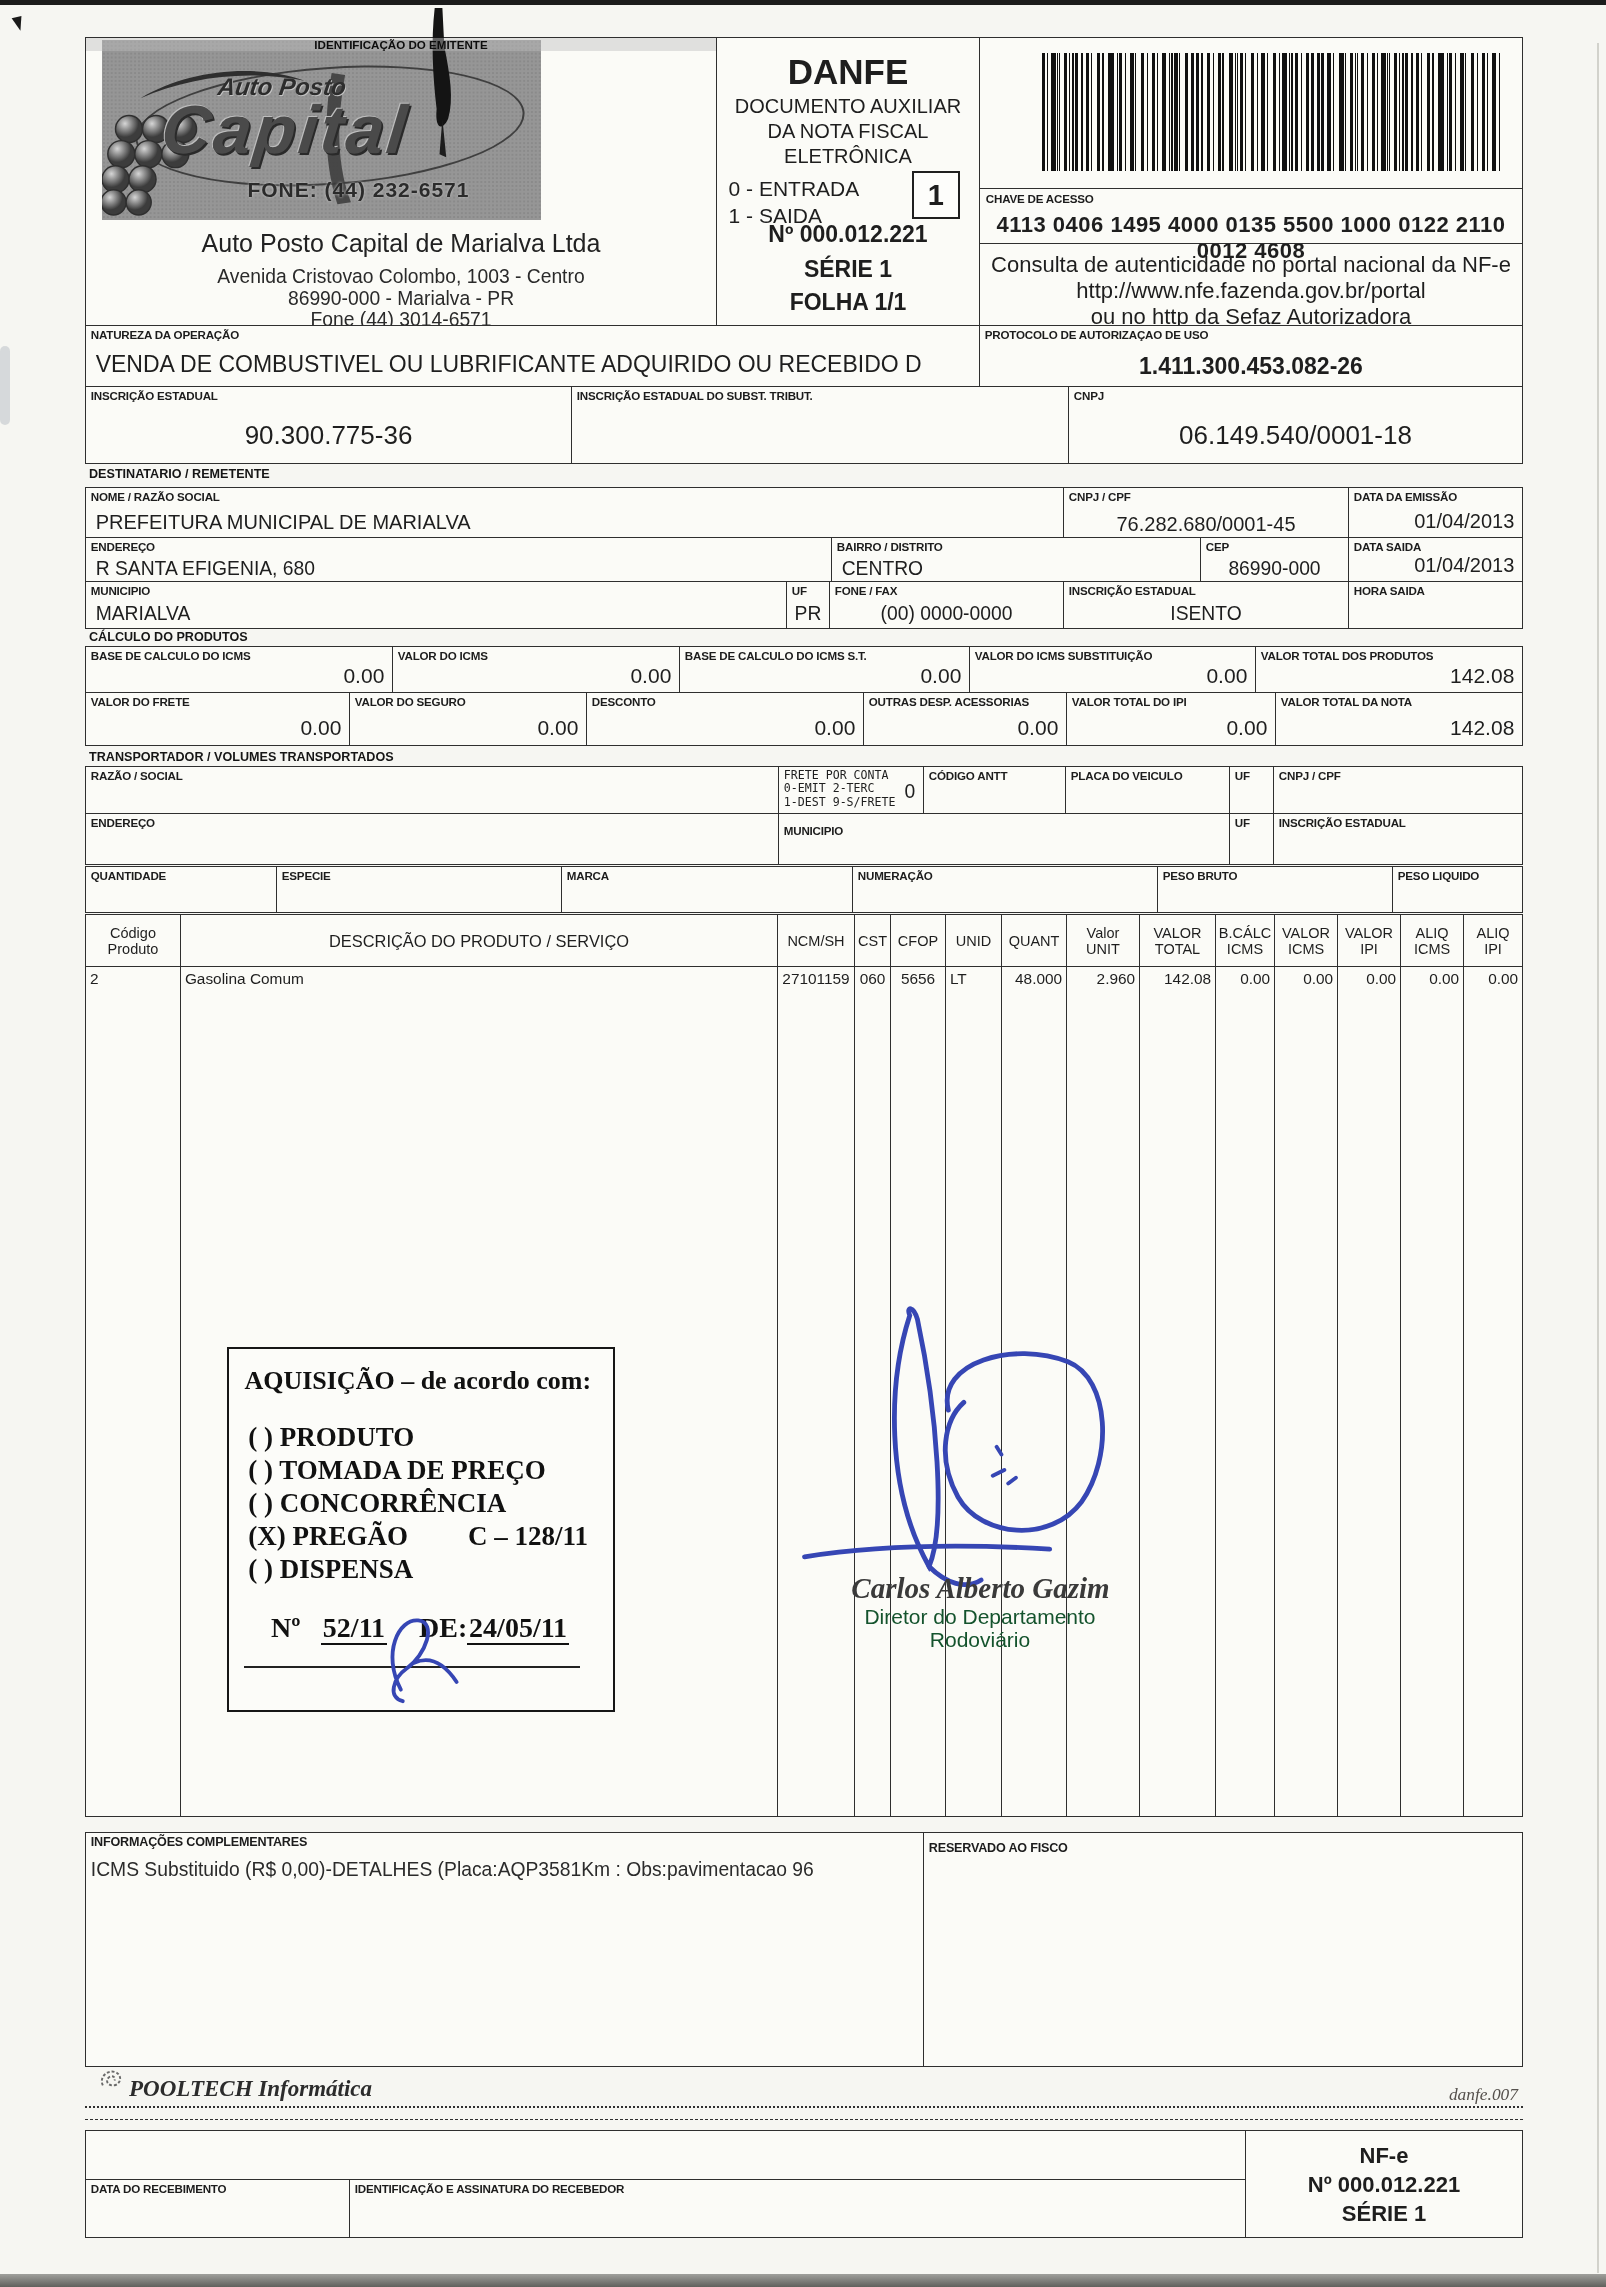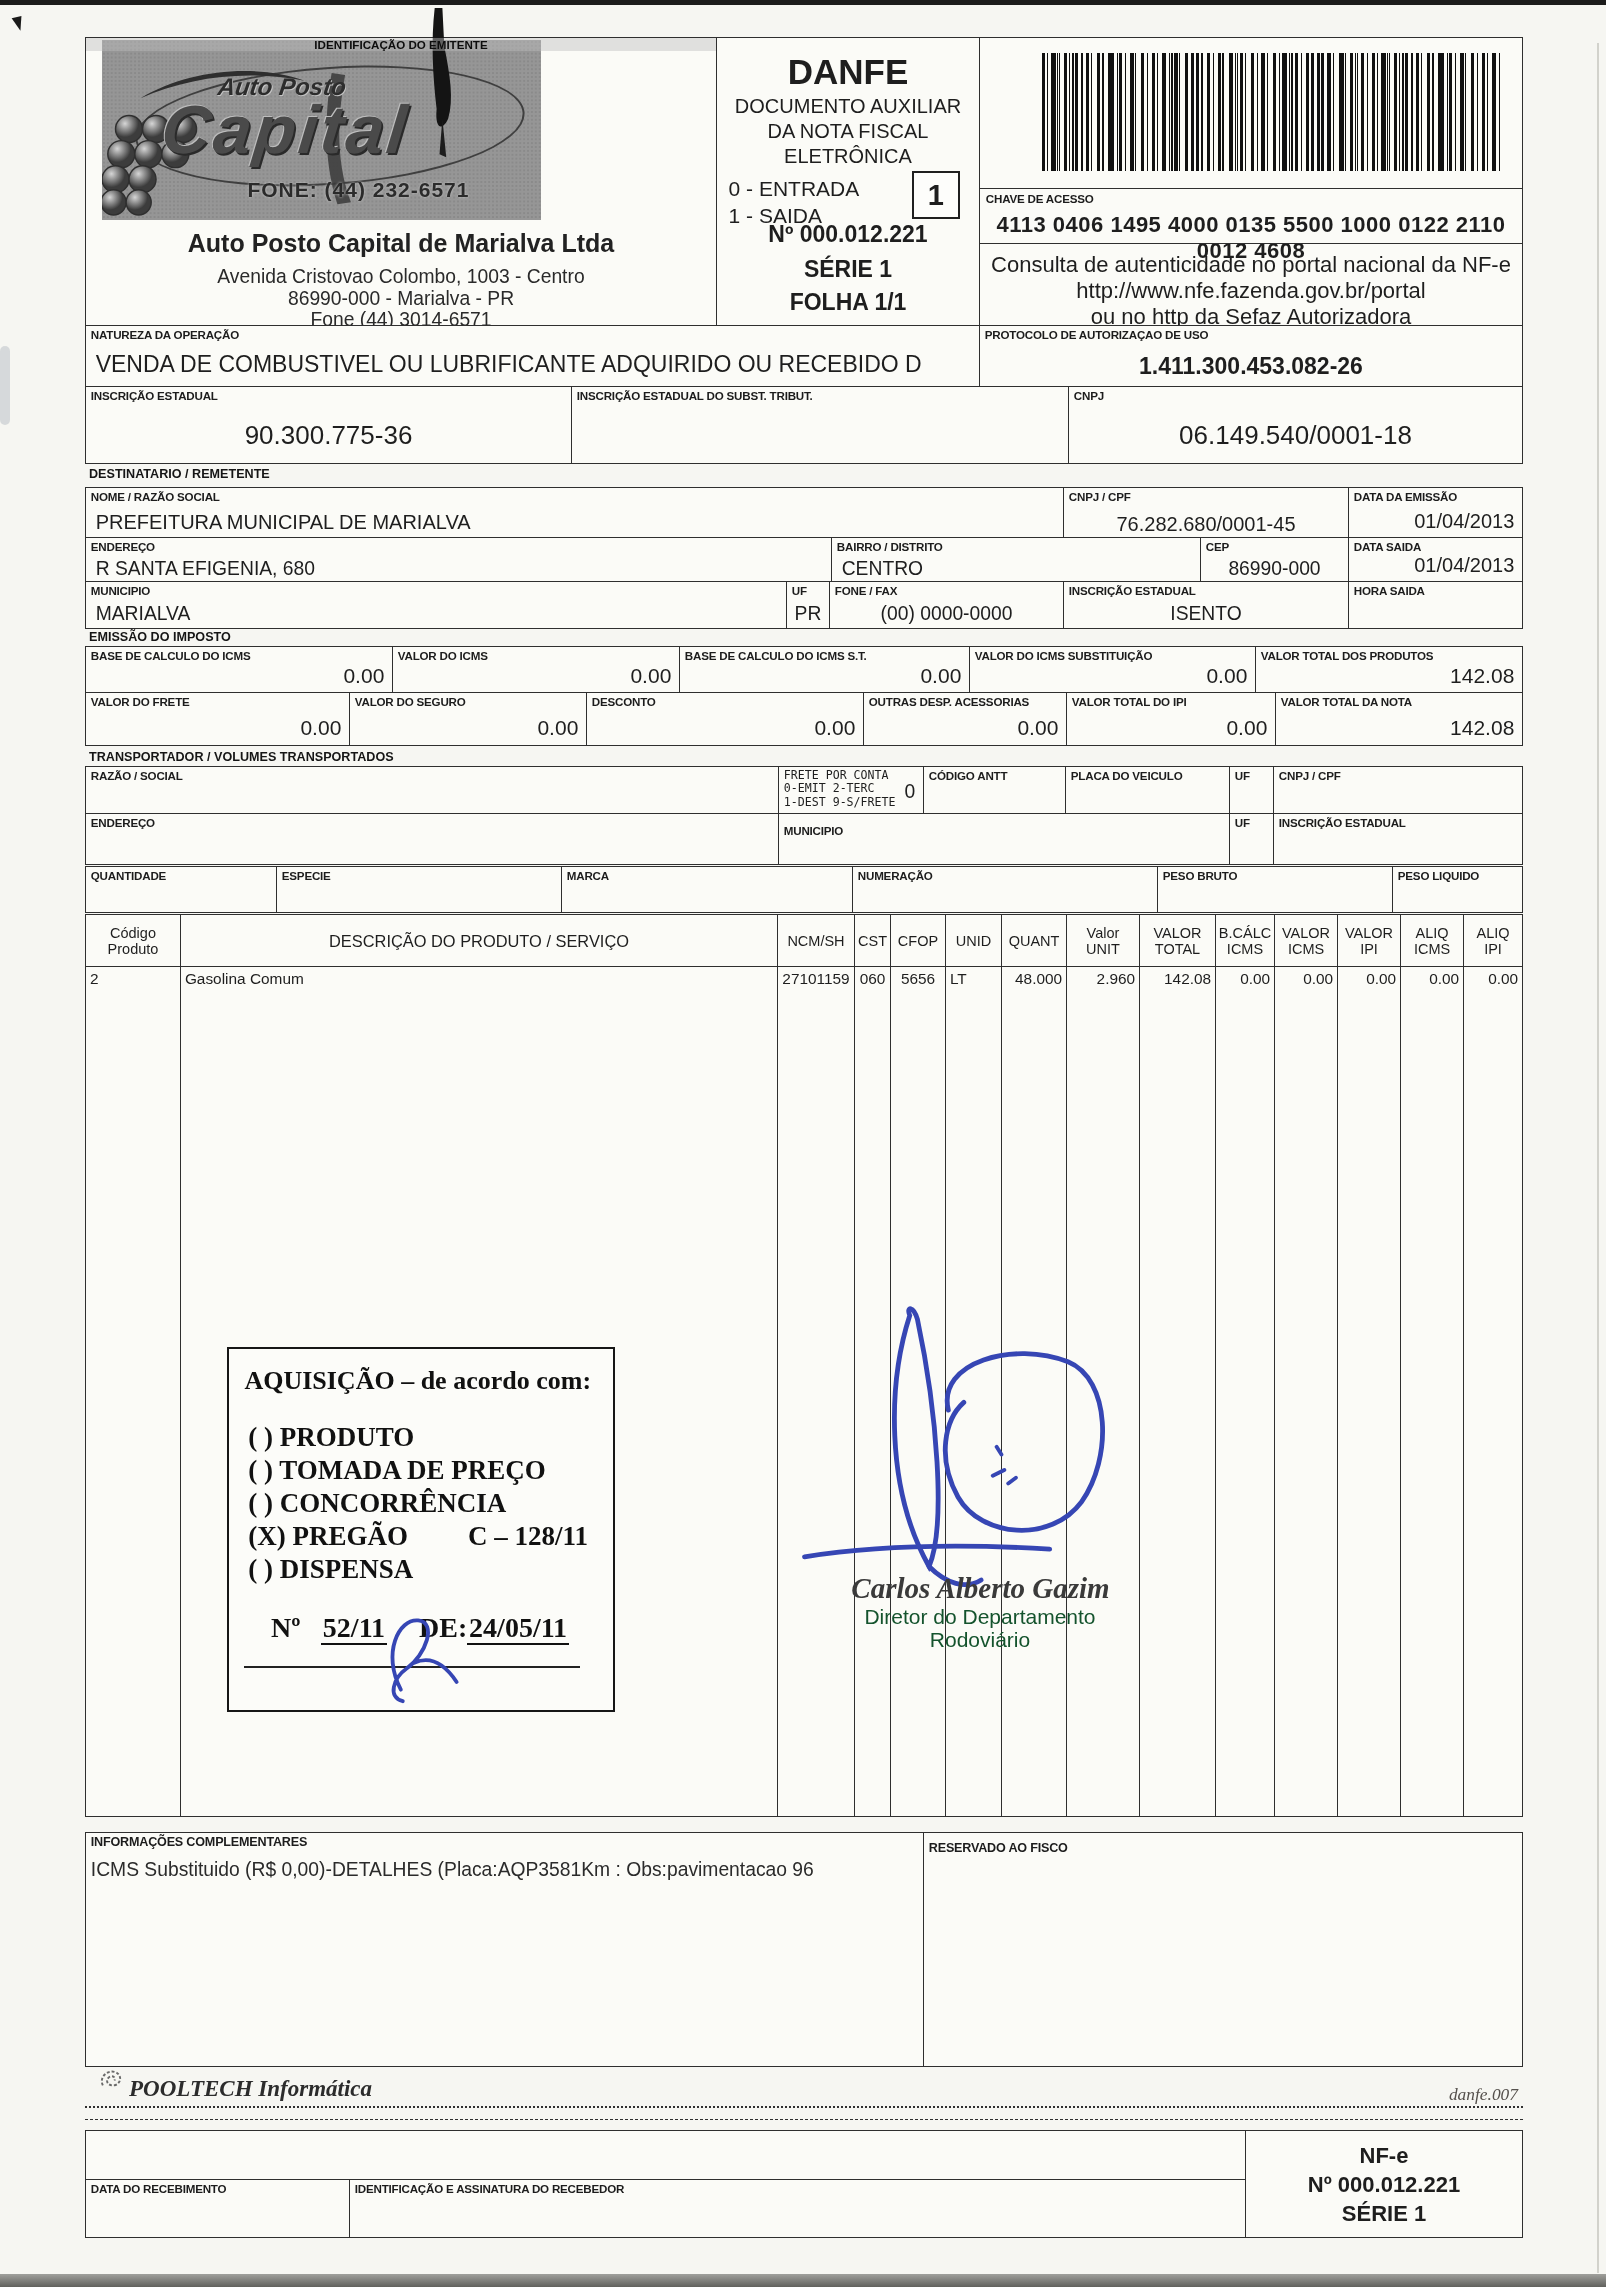--- a/index.html
+++ b/index.html
@@ -25,21 +25,21 @@
         border-radius:50%;transform:rotate(-4deg);}
   .logo-top{position:absolute;left:116px;top:33px;font-size:24px;font-weight:bold;font-style:italic;
         color:#2d2d2d;text-shadow:1px 1px 0 #c4c4c4;transform:skewX(-8deg);}
   .logo-main{position:absolute;left:60px;top:50px;font-size:68px;font-weight:bold;font-style:italic;
         color:#4a4a4a;letter-spacing:2.9px;text-shadow:1.9px 1.9px 0 #2a2a2a, -1px -1px 0 #bdbdbd;
         transform:skewX(-6deg);}
   .logo-fone{position:absolute;left:145px;top:138px;font-size:21px;font-weight:bold;color:#2b2b2b;
         text-shadow:0 0 2.9px #cfcfcf;letter-spacing:1px;}
   .emit-label{position:absolute;left:0;right:0;top:0;text-align:center;font-size:11.6px;font-weight:bold;
         color:#0d0d0d;z-index:3;background:rgba(190,190,190,.45);}
-  .emit-name{position:absolute;left:0;right:0;top:191px;text-align:center;font-size:25px;color:#222;font-weight:bold;}
+  .emit-name{position:absolute;left:0;right:0;top:191px;text-align:center;font-size:25px;color:#222;}
   .emit-adr{position:absolute;left:0;right:0;text-align:center;font-size:19.3px;color:#2a2a2a;}
   .danfe-title{position:absolute;left:0;right:0;top:13.5px;text-align:center;font-size:35px;font-weight:bold;}
   .danfe-sub{position:absolute;left:0;right:0;top:56px;text-align:center;font-size:20px;line-height:25px;
         white-space:pre-line;}
   .es{position:absolute;left:11.6px;top:137px;font-size:21px;line-height:27px;}
   .tipo{position:absolute;right:19.3px;top:133px;width:44px;height:44px;border:2.9px solid #1f1f1f;
         font-size:29px;font-weight:bold;text-align:center;line-height:44px;background:#fdfdfb;}
   .num{position:absolute;left:0;right:0;text-align:center;font-size:23px;font-weight:bold;}
   .barcode{position:absolute;left:62px;top:15.4px;width:458px;height:118px;
      background-image:
@@ -248,21 +248,21 @@
     <div class="c" style="flex:0 0 285px">
       <div class="lb">INSCRIÇÃO ESTADUAL</div>
       <div class="vc" style="top:21px;font-size:19.3px">ISENTO</div>
     </div>
     <div class="c" style="flex:1">
       <div class="lb">HORA SAIDA</div>
       <div class="vc" style="top:21px"></div>
     </div>
   </div>
 
-  <div class="slab" style="top:630px">EMISSÃO DO IMPOSTO</div>
+  <div class="slab" style="top:630px">CÁLCULO DO PRODUTOS</div>
 
   <div class="row" style="top:646px;height:48px">
     <div class="c" style="flex:0 0 306px">
         <div class="lb">BASE DE CALCULO DO ICMS</div>
         <div class="vbr">0.00</div>
       </div>
     <div class="c" style="flex:0 0 287px">
         <div class="lb">VALOR DO ICMS</div>
         <div class="vbr">0.00</div>
       </div>

